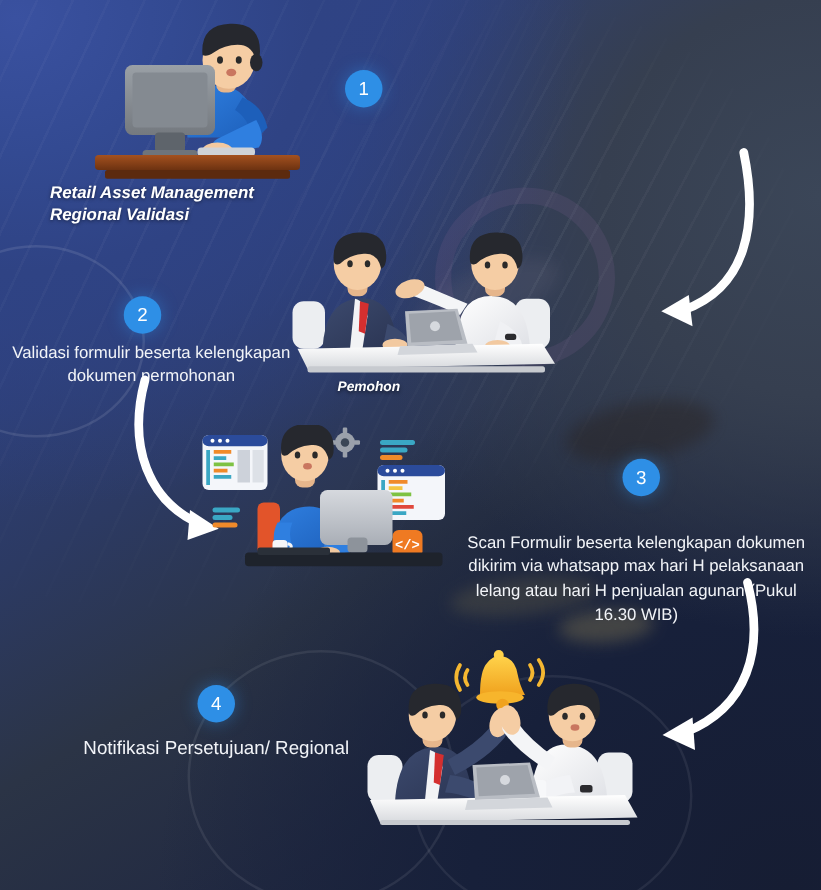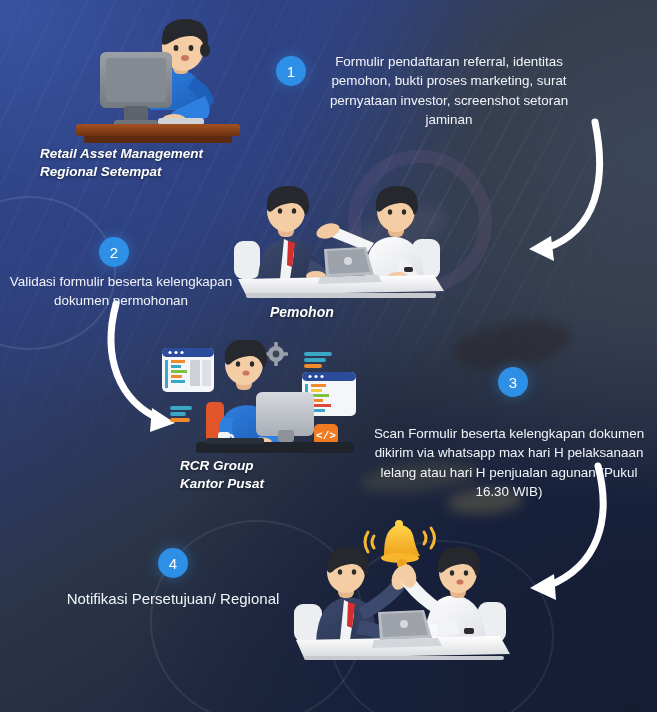--- a/index.html
+++ b/index.html
@@ -108,27 +108,26 @@
 
       <rect x="96" y="110" width="46" height="7" rx="3" fill="#cfd3d8"></rect>
 
       <rect x="14" y="116" width="164" height="12" rx="3" fill="url(#deskG)"></rect>
       <rect x="22" y="128" width="148" height="7" rx="2" fill="#5c2a0e"></rect>
     </svg>
   </div>
 
   <div class="caption" style="left:40px;top:145px;width:235px;font-size:13.5px;">
     <div>Retail Asset Management</div>
-    <div>Regional Setempat</div>
+    <div>Regional Validasi</div>
   </div>
 
   <div class="badge" style="left:276px;top:56px;">
     <span>1</span>
   </div>
-  <div class="step-text" style="left:310px;top:52px;width:278px;font-size:13.4px;">Formulir pendaftaran referral, identitas pemohon, bukti proses marketing, surat pernyataan investor, screenshot setoran jaminan</div>
 
   <div class="arrow deco" style="left:455px;top:118px;width:180px;height:165px;">
     <svg viewBox="0 0 180 165" width="180" height="165">
       <path d="M140 4 C152 62 142 112 92 130" stroke="#ffffff" stroke-width="7" fill="none" stroke-linecap="round"></path>
       <path d="M96 118 L74 131 L99 143 Z" fill="#ffffff"></path>
     </svg>
   </div>
 
   <div class="scene" style="left:228px;top:183px;width:216px;height:116px;">
     <svg viewBox="0 0 216 116" width="216" height="116">
@@ -178,21 +177,21 @@
       <path d="M10 96 L206 92 L216 108 L18 112 Z" fill="url(#tblG)"></path>
       <rect x="18" y="110" width="190" height="5" rx="2" fill="#c7cacf"></rect>
 
       <path d="M96 66 L138 64 L146 92 L98 94 Z" fill="#b9bdc4"></path>
       <path d="M99 68 L136 66 L142 89 L101 91 Z" fill="#9ea3ab"></path>
       <circle cx="120" cy="78" r="4" fill="#d6d9de"></circle>
       <path d="M92 94 L150 92 L154 99 L90 101 Z" fill="#d3d6db"></path>
     </svg>
   </div>
 
-  <div class="caption" style="left:270px;top:303px;width:140px;font-size:14px;">
+  <div class="caption" style="left:270px;top:303px;width:140px;font-size:11px;">
     <div>Pemohon</div>
   </div>
 
   <div class="badge" style="left:99px;top:237px;">
     <span>2</span>
   </div>
   <div class="step-text" style="left:8px;top:272px;width:226px;font-size:13.4px;">Validasi formulir beserta kelengkapan dokumen permohonan</div>
 
   <div class="arrow deco" style="left:80px;top:298px;width:140px;height:145px;">
     <svg viewBox="0 0 140 145" width="140" height="145">
@@ -284,24 +283,20 @@
       <ellipse cx="110" cy="102" rx="10" ry="4.6" fill="#f2c9a0"></ellipse>
 
       <rect x="104" y="52" width="58" height="44" rx="6" fill="url(#monG3)"></rect>
       <rect x="126" y="90" width="16" height="12" rx="3" fill="#8d939b"></rect>
 
       <rect x="44" y="102" width="158" height="11" rx="3" fill="#1e232c"></rect>
       <rect x="54" y="98" width="58" height="6" rx="2" fill="#2a3039"></rect>
     </svg>
   </div>
 
-  <div class="caption" style="left:180px;top:457px;width:165px;font-size:13.5px;">
-    <div>RCR Group</div>
-    <div>Kantor Pusat</div>
-  </div>
 
   <div class="badge" style="left:498px;top:367px;">
     <span>3</span>
   </div>
   <div class="step-text" style="left:368px;top:424px;width:282px;font-size:13.4px;">Scan Formulir beserta kelengkapan dokumen dikirim via whatsapp max hari H pelaksanaan lelang atau hari H penjualan agunan (Pukul 16.30 WIB)</div>
 
   <div class="arrow deco" style="left:470px;top:462px;width:175px;height:150px;">
     <svg viewBox="0 0 175 150" width="175" height="150">
       <path d="M128 4 C142 58 128 104 78 124" stroke="#ffffff" stroke-width="7" fill="none" stroke-linecap="round"></path>
       <path d="M84 112 L60 126 L86 138 Z" fill="#ffffff"></path>

